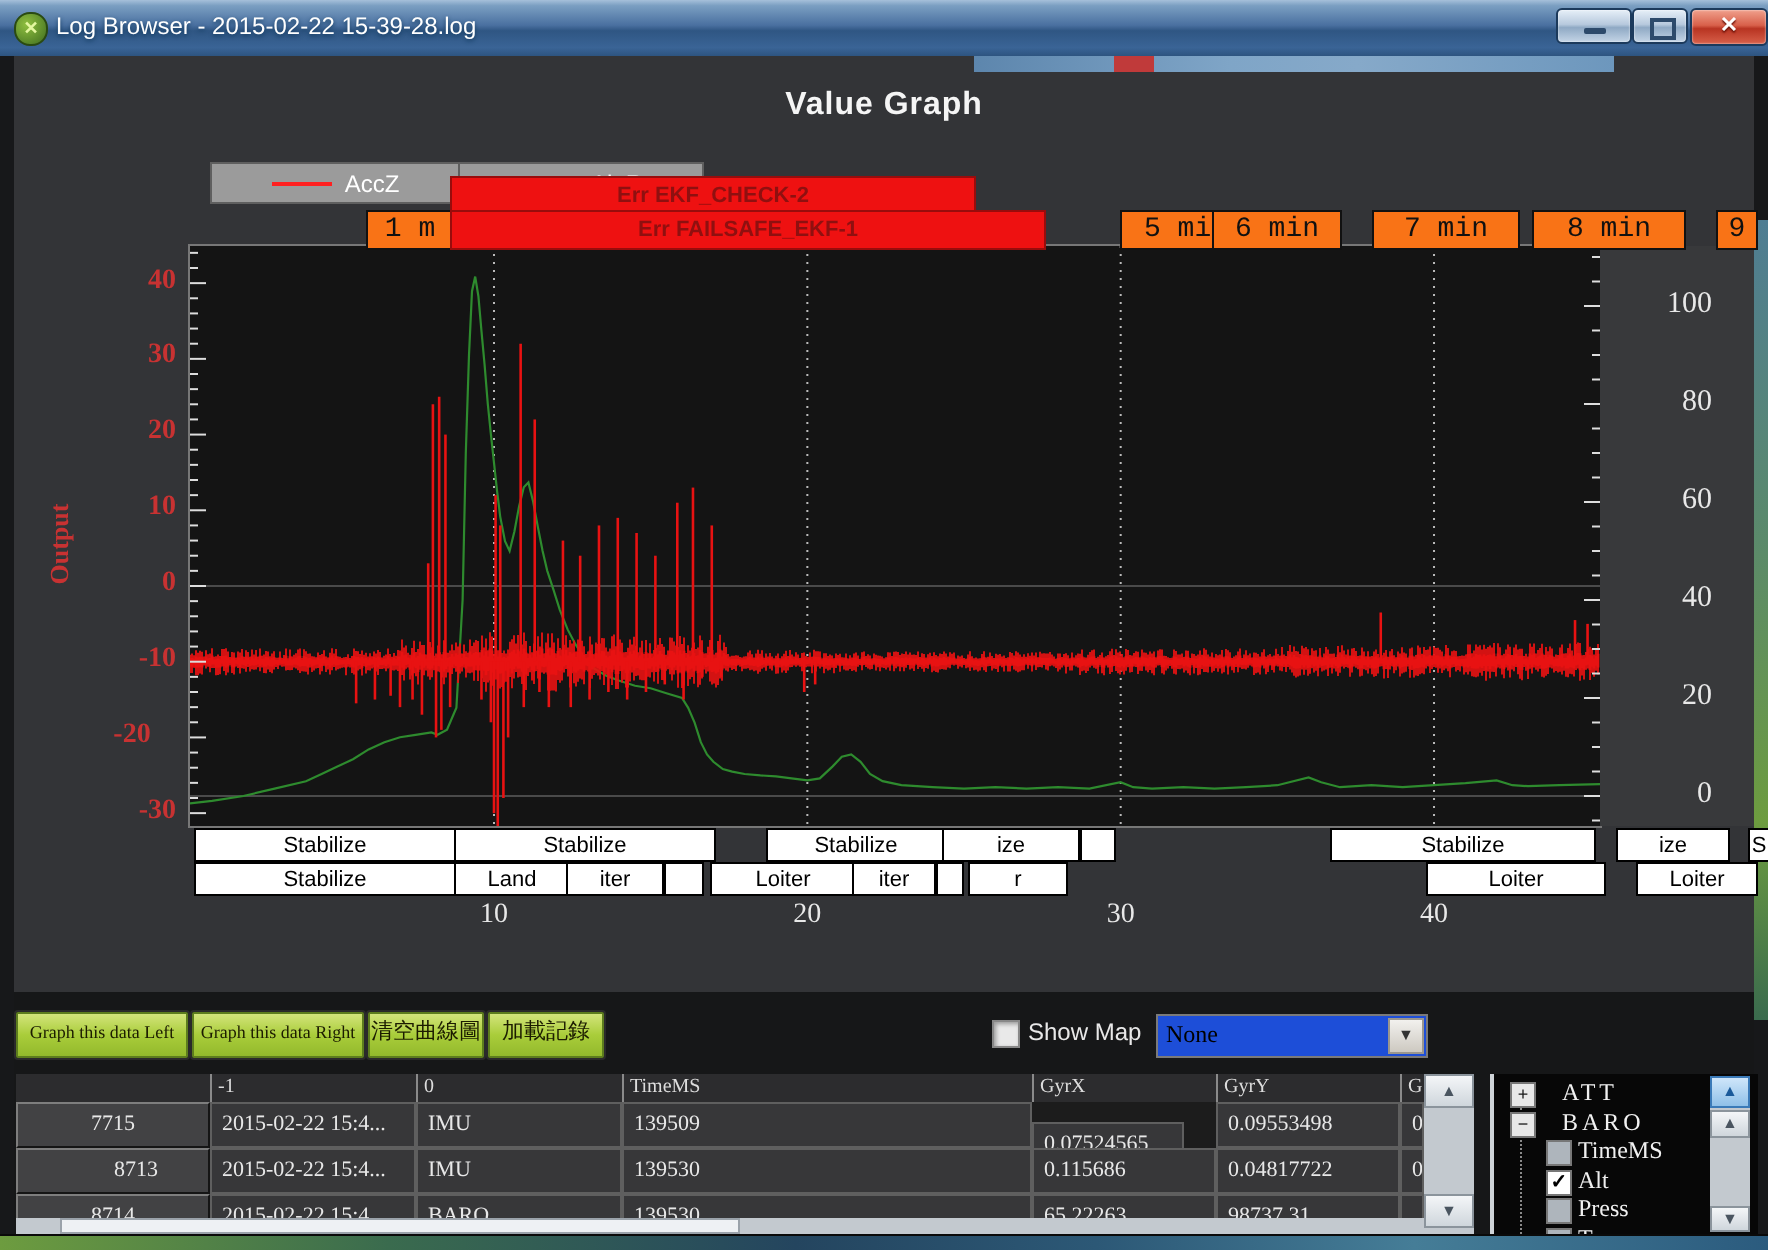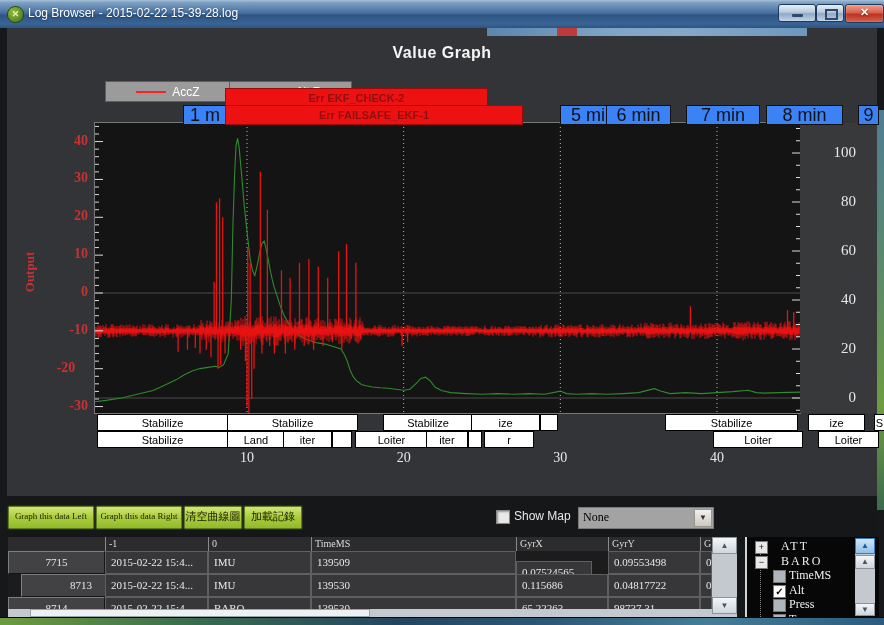--- a/index.html
+++ b/index.html
@@ -38,22 +38,22 @@
   #chart-title{position:absolute;left:0;top:44px;width:884px;text-align:center;color:#f5f5f5;
     font-size:16px;font-weight:bold;letter-spacing:.5px;}
 
   .legend-item{position:absolute;top:81px;height:19px;background:#9b9b9b;border:1px solid #5f5f5f;
     color:#fff;font-size:12px;display:flex;align-items:center;justify-content:center;gap:6px;z-index:5;}
   .legend-line{display:inline-block;width:30px;height:2px;}
 
   .err-banner{position:absolute;background:#ee1111;border:1px solid #990c0c;color:#8f1010;
     font-size:11px;font-weight:bold;text-align:center;z-index:6;display:flex;align-items:center;justify-content:center;}
 
-  .time-marker{position:absolute;top:105px;height:18px;background:#3b82f6;border:1px solid #111;color:#111;
-    font-size:18px;font-family:Liberation Sans, sans-serif;display:flex;align-items:center;justify-content:center;z-index:4;}
+  .time-marker{position:absolute;top:105px;height:18px;background:#f97316;border:1px solid #111;color:#111;
+    font-size:14px;font-family:Liberation Mono, monospace;display:flex;align-items:center;justify-content:center;z-index:4;}
 
   #plot{position:absolute;left:95px;top:123px;width:705px;height:290px;background:#141414;
     outline:1px solid #777;}
   #right-axis-panel{position:absolute;left:800px;top:123px;width:77px;height:290px;background:#38393b;}
 
   .ytick-left{position:absolute;width:44px;text-align:right;color:#c83232;font-weight:bold;
     font-family:"Liberation Serif",serif;font-size:14px;}
   .ytick-right{position:absolute;width:40px;text-align:right;color:#e8e8e8;
     font-family:"Liberation Serif",serif;font-size:15px;}
   .xtick{position:absolute;width:40px;top:450px;text-align:center;color:#e8e8e8;
@@ -70,21 +70,21 @@
 
   
   .tb-btn{position:absolute;top:506px;height:21px;border:1px solid #5d7d1d;border-radius:1px;
     background:linear-gradient(180deg,#d3e47b,#a9cd3a 50%,#93b92c);color:#1c1c00;
     font-family:"Liberation Serif",serif;font-size:9px;text-align:center;line-height:19px;
     box-shadow:0 0 0 1px #2a2a2a;cursor:pointer;overflow:hidden;}
   .tb-btn.cn{font-size:11px;}
   #chk-showmap{position:absolute;left:496px;top:510px;width:12px;height:12px;background:#e9e9e9;
     border:1px solid #888;box-shadow:inset 1px 1px 2px #999;}
   #lbl-showmap{position:absolute;left:514px;top:509px;color:#e8e8e8;font-size:12px;}
-  #map-select{position:absolute;left:578px;top:507px;width:134px;height:20px;background:#a3a3a3;border:1px solid #7a7a7a;}
+  #map-select{position:absolute;left:578px;top:507px;width:134px;height:20px;background:#1d4ed8;border:1px solid #7a7a7a;}
   #map-select-value{position:absolute;left:4px;top:2px;font-size:12px;color:#000;font-family:"Liberation Serif",serif;}
   #map-select-btn{position:absolute;right:1px;top:1px;width:16px;height:16px;background:linear-gradient(180deg,#f2f1ee,#cdc9c1);
     border:1px solid #9a968e;color:#333;font-size:8px;text-align:center;line-height:16px;}
 
   
   #table-zone{position:absolute;left:8px;top:537px;width:704px;height:80px;overflow:hidden;background:#1c1c1c;}
   .thead-cell{position:absolute;top:0;height:14px;background:#2c2c2e;color:#ddd;font-size:10px;
     font-family:"Liberation Serif",serif;border-left:1px solid #8a8a8a;padding-left:3px;line-height:14px;box-sizing:border-box;overflow:hidden;}
   .trow-cell{position:absolute;height:23px;background:#373739;color:#e8e8e8;font-size:11px;
     font-family:"Liberation Serif",serif;border:1px solid #5f5f5f;box-sizing:border-box;
@@ -356,21 +356,21 @@
         <div class="thead-cell" style="left: 508px; width: 92px;">GyrX</div>
         <div class="thead-cell" style="left: 600px; width: 92px;">GyrY</div>
         <div class="thead-cell" style="left: 692px; width: 12px;">G</div>
         <div class="trow-cell trow-hdr" style="left: 0px; top: 14px; width: 97px;">7715</div>
         <div class="trow-cell" style="left: 97px; top: 14px; width: 103px;">2015-02-22 15:4...</div>
         <div class="trow-cell" style="left: 200px; top: 14px; width: 103px;">IMU</div>
         <div class="trow-cell" style="left: 303px; top: 14px; width: 205px;">139509</div>
         <div class="trow-cell" style="left: 508px; top: 24px; width: 76px;">0.07524565</div>
         <div class="trow-cell" style="left: 600px; top: 14px; width: 92px;">0.09553498</div>
         <div class="trow-cell" style="left: 692px; top: 14px; width: 12px;">0</div>
-        <div class="trow-cell trow-hdr" style="left: 13px; top: 37px; width: 97px; padding-left: 23px;">8713</div>
+        <div class="trow-cell trow-hdr" style="left: 0px; top: 37px; width: 97px; padding-left: 23px;">8713</div>
         <div class="trow-cell" style="left: 97px; top: 37px; width: 103px;">2015-02-22 15:4...</div>
         <div class="trow-cell" style="left: 200px; top: 37px; width: 103px;">IMU</div>
         <div class="trow-cell" style="left: 303px; top: 37px; width: 205px;">139530</div>
         <div class="trow-cell" style="left: 508px; top: 37px; width: 92px;">0.115686</div>
         <div class="trow-cell" style="left: 600px; top: 37px; width: 92px;">0.04817722</div>
         <div class="trow-cell" style="left: 692px; top: 37px; width: 12px;">0</div>
         <div class="trow-cell trow-hdr" style="left: 0px; top: 60px; width: 97px;">8714</div>
         <div class="trow-cell" style="left: 97px; top: 60px; width: 103px;">2015-02-22 15:4</div>
         <div class="trow-cell" style="left: 200px; top: 60px; width: 103px;">BARO</div>
         <div class="trow-cell" style="left: 303px; top: 60px; width: 205px;">139530</div>

